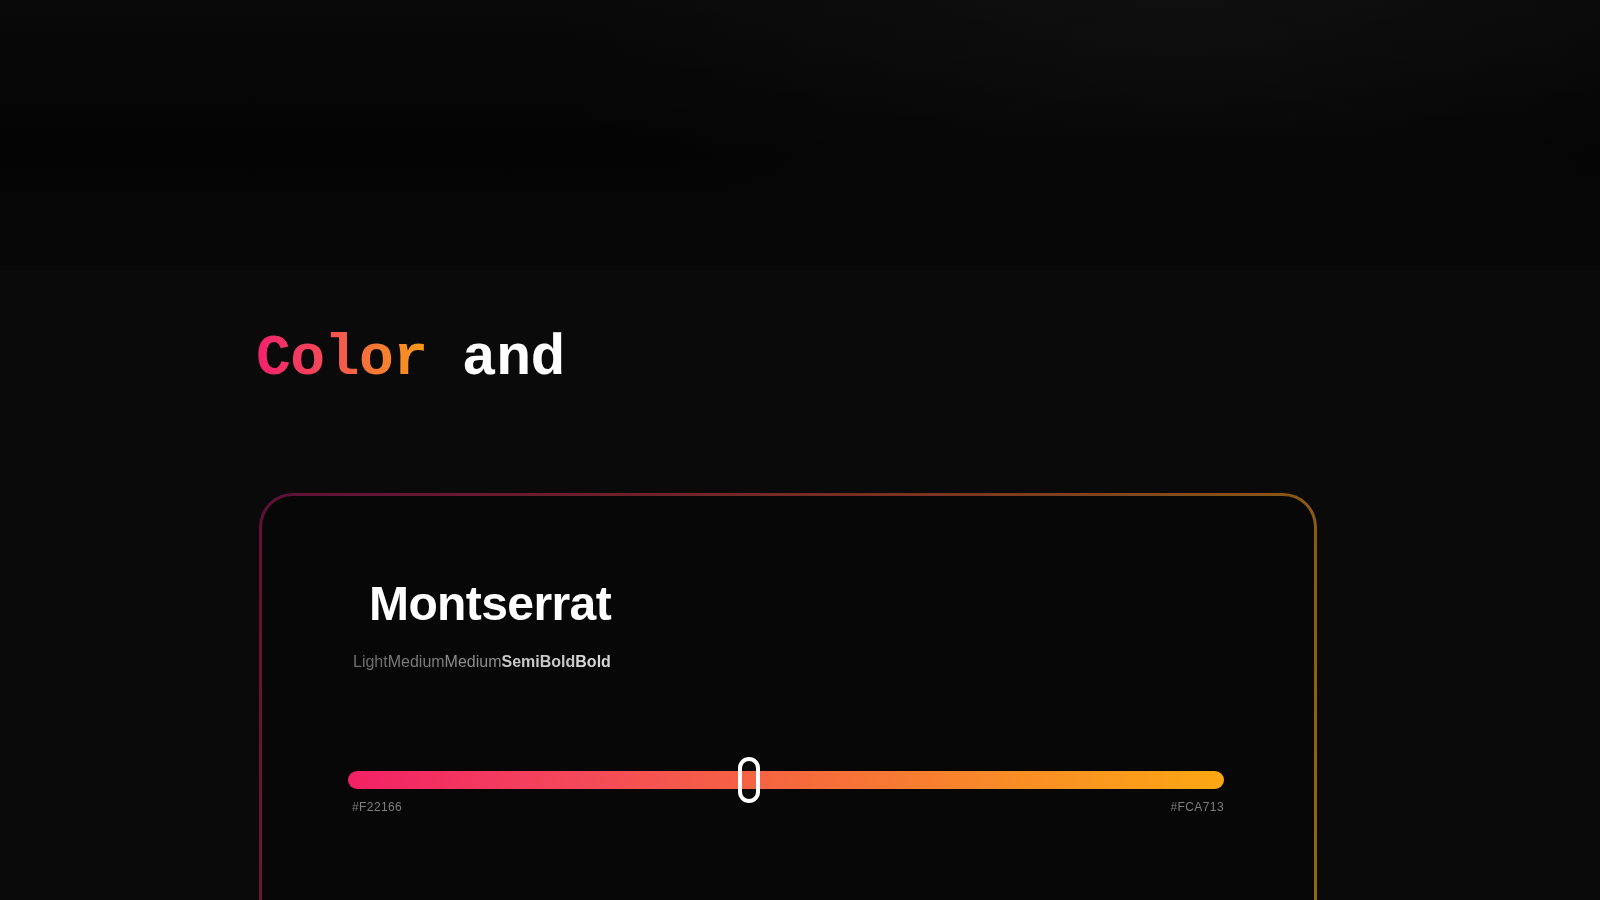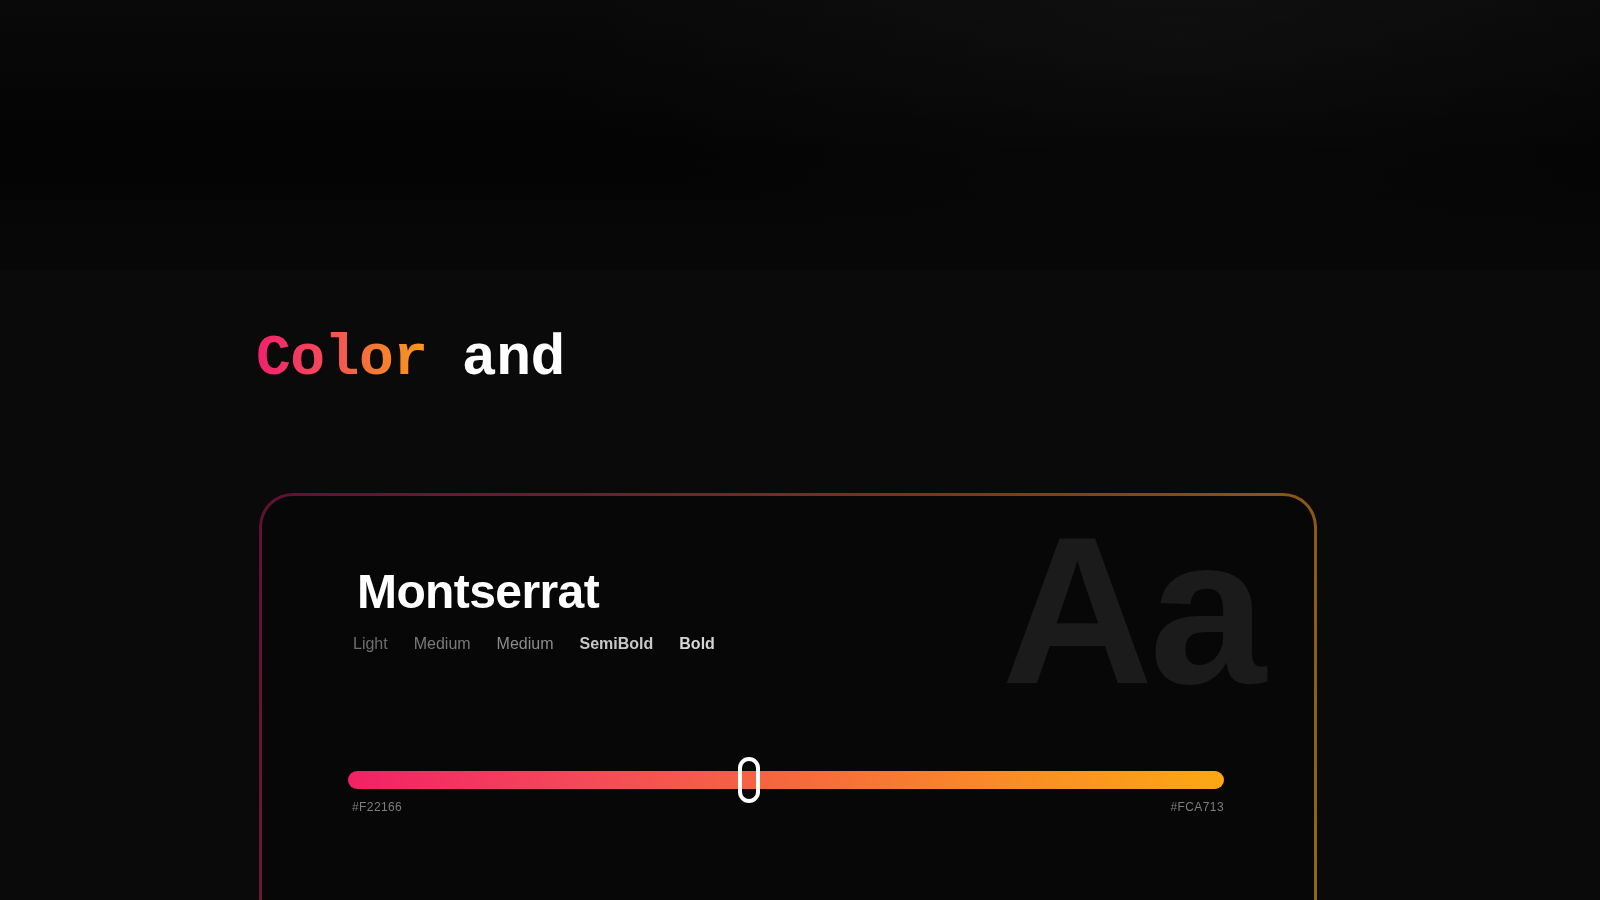--- a/index.html
+++ b/index.html
@@ -214,28 +214,27 @@
     left: 91px;
     top: 64px;
     right: 64px;
   }
 
   .font-name {
     font-size: 48px;
     font-weight: bold;
     color: #ffffff;
     letter-spacing: -0.6px;
-    margin: 4px;
+    margin: 16px;
   }
 
   .weights {
     display: flex;
     align-items: flex-start;
-    gap: 26px;
-    margin-top: 16px;
+    margin-top: 22px;
   }
   .weight-chip {
     font-size: 16px;
     white-space: nowrap;
   }
   .w-light    { font-weight: 300; color: #6e6e6e; }
   .w-regular  { font-weight: 400; color: #7a7a7a; }
   .w-medium   { font-weight: 400; color: #8c8c8c; }
   .w-semibold { font-weight: bold; color: #c8c8c8; }
   .w-bold     { font-weight: bold; color: #d6d6d6; }
@@ -321,21 +320,20 @@
       <div class="notes-line" style="top:138px"></div>
       <div class="notes-line" style="top:174px"></div>
     </div>
     <div class="app-label label-notes">Notes</div>
   </div>
   <div class="photo-veil"></div>
 
   <h1 class="heading"><span class="grad-word">Color</span><span> and</span><br></h1>
 
   <div class="type-card">
-    <div class="watermark">Aa</div>
 
     <div class="card-inner">
       <div class="font-name">Montserrat</div>
 
       <div class="weights">
         <span class="weight-chip w-light">Light</span>
         <span class="weight-chip w-regular">Medium</span>
         <span class="weight-chip w-medium">Medium</span>
         <span class="weight-chip w-semibold">SemiBold</span>
         <span class="weight-chip w-bold">Bold</span>

